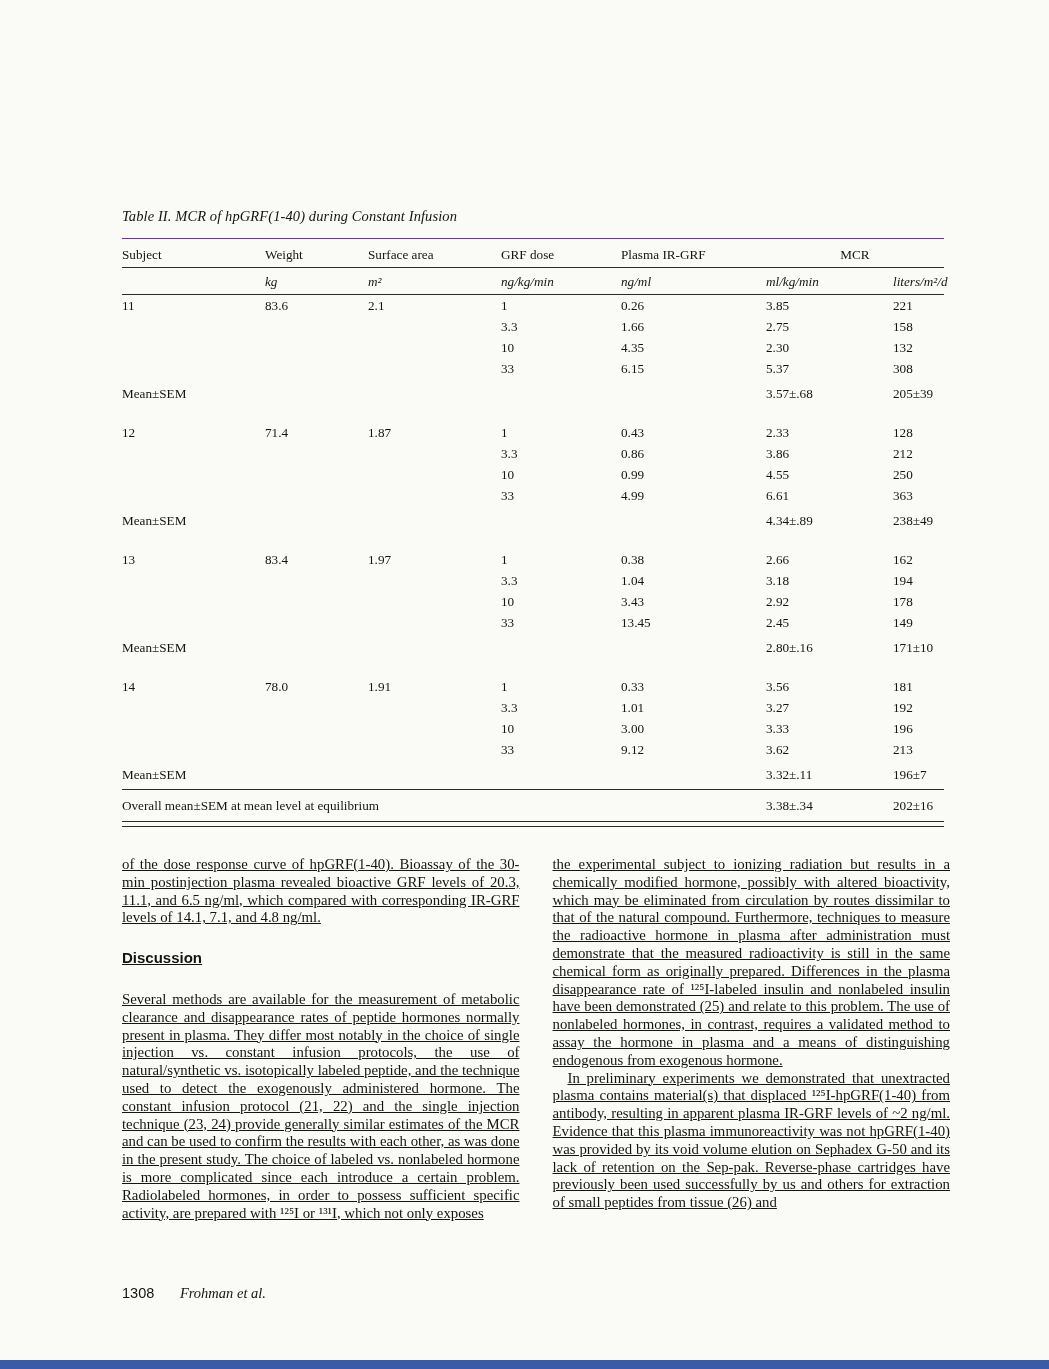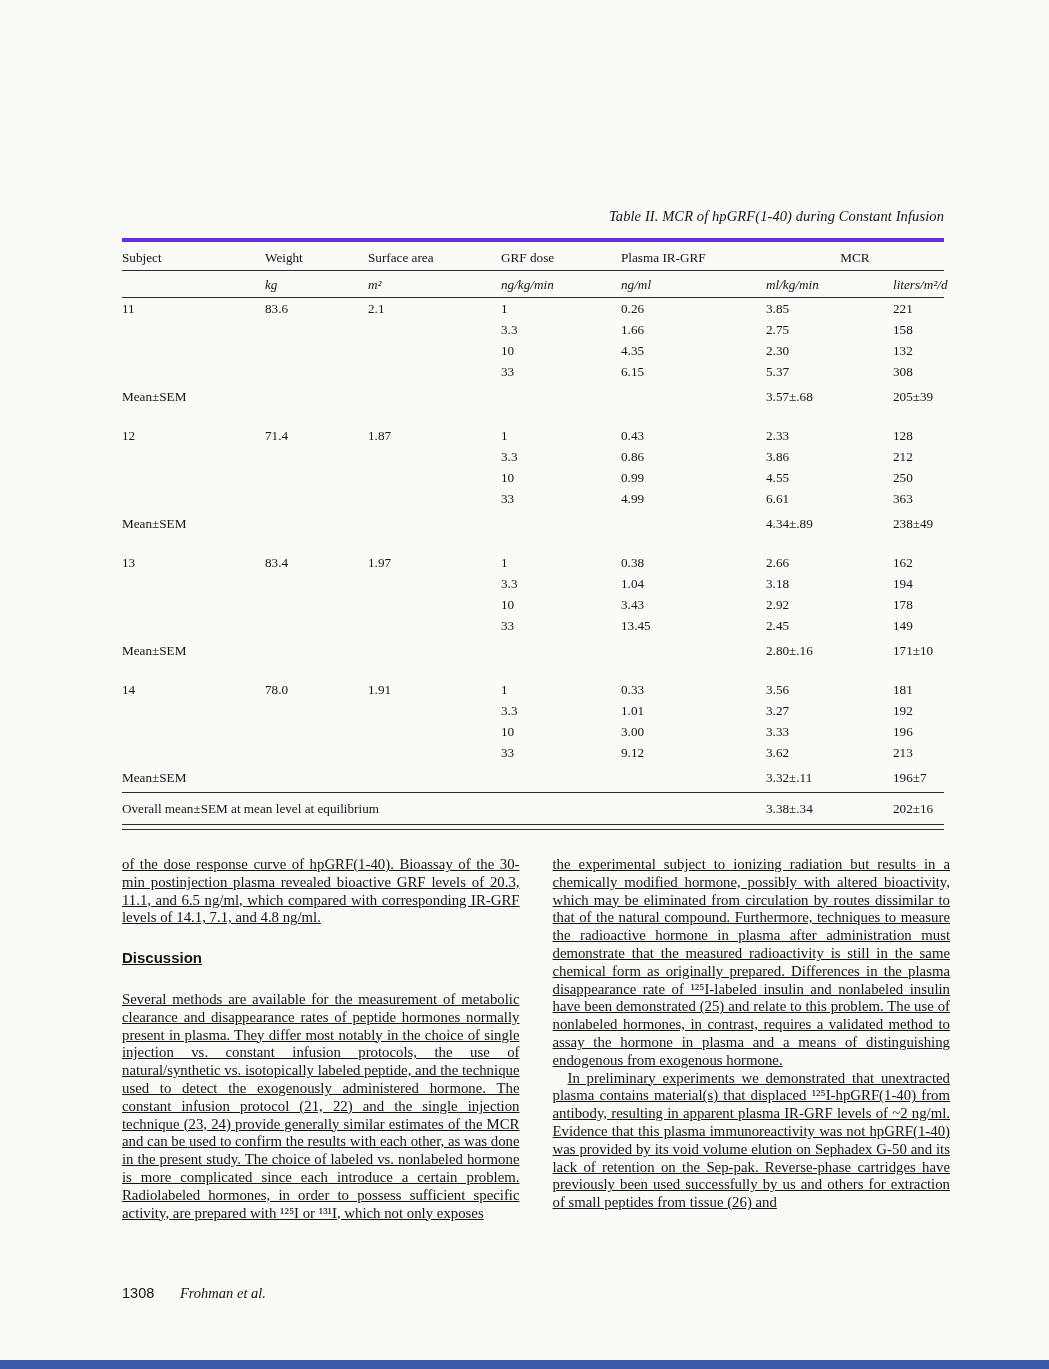--- a/index.html
+++ b/index.html
@@ -7,22 +7,22 @@
   body {
     position:relative;
     background:#fafaf7;
     font-family:"Liberation Serif", serif;
     color:#141414;
     overflow:hidden;
   }
 
   
   .table-section { position:absolute; left:122px; top:208px; width:822px; }
-  .table-title { font-style:italic; font-size:14.5px; margin-bottom:13px; letter-spacing:.1px;text-align:right; }
-  table { width:100%; border-collapse:collapse; table-layout:fixed; font-size:13.2px; line-height:15px; border-top:4px solid #6d28d9; }
+  .table-title { font-style:italic; font-size:14.5px; margin-bottom:13px; letter-spacing:.1px; }
+  table { width:100%; border-collapse:collapse; table-layout:fixed; font-size:13.2px; line-height:15px; border-top:1px solid #6d28d9; }
   th, td { font-weight:normal; text-align:left; vertical-align:bottom; }
   thead tr.header-row th { padding:8px 0 5px; border-bottom:1px solid #2b2b2b; white-space:nowrap; }
   thead th.mcr-span { text-align:center; }
   thead tr.units-row th { font-style:italic; padding:6px 0 5px; border-bottom:1px solid #2b2b2b; white-space:nowrap; overflow:visible; }
   tbody td { padding:3px 0; white-space:nowrap; }
   tr.block-start td { padding-top:17px; }
   tr.mean-row td { padding-top:7px; padding-bottom:7px; }
   tr.overall-row td { border-top:1px solid #2b2b2b; padding:8px 0; }
   .table-bottom-rules { border-top:1px solid #2b2b2b; margin-top:0; }
   .table-bottom-rules:after { content:""; display:block; border-top:1px solid #2b2b2b; margin-top:4px; }

